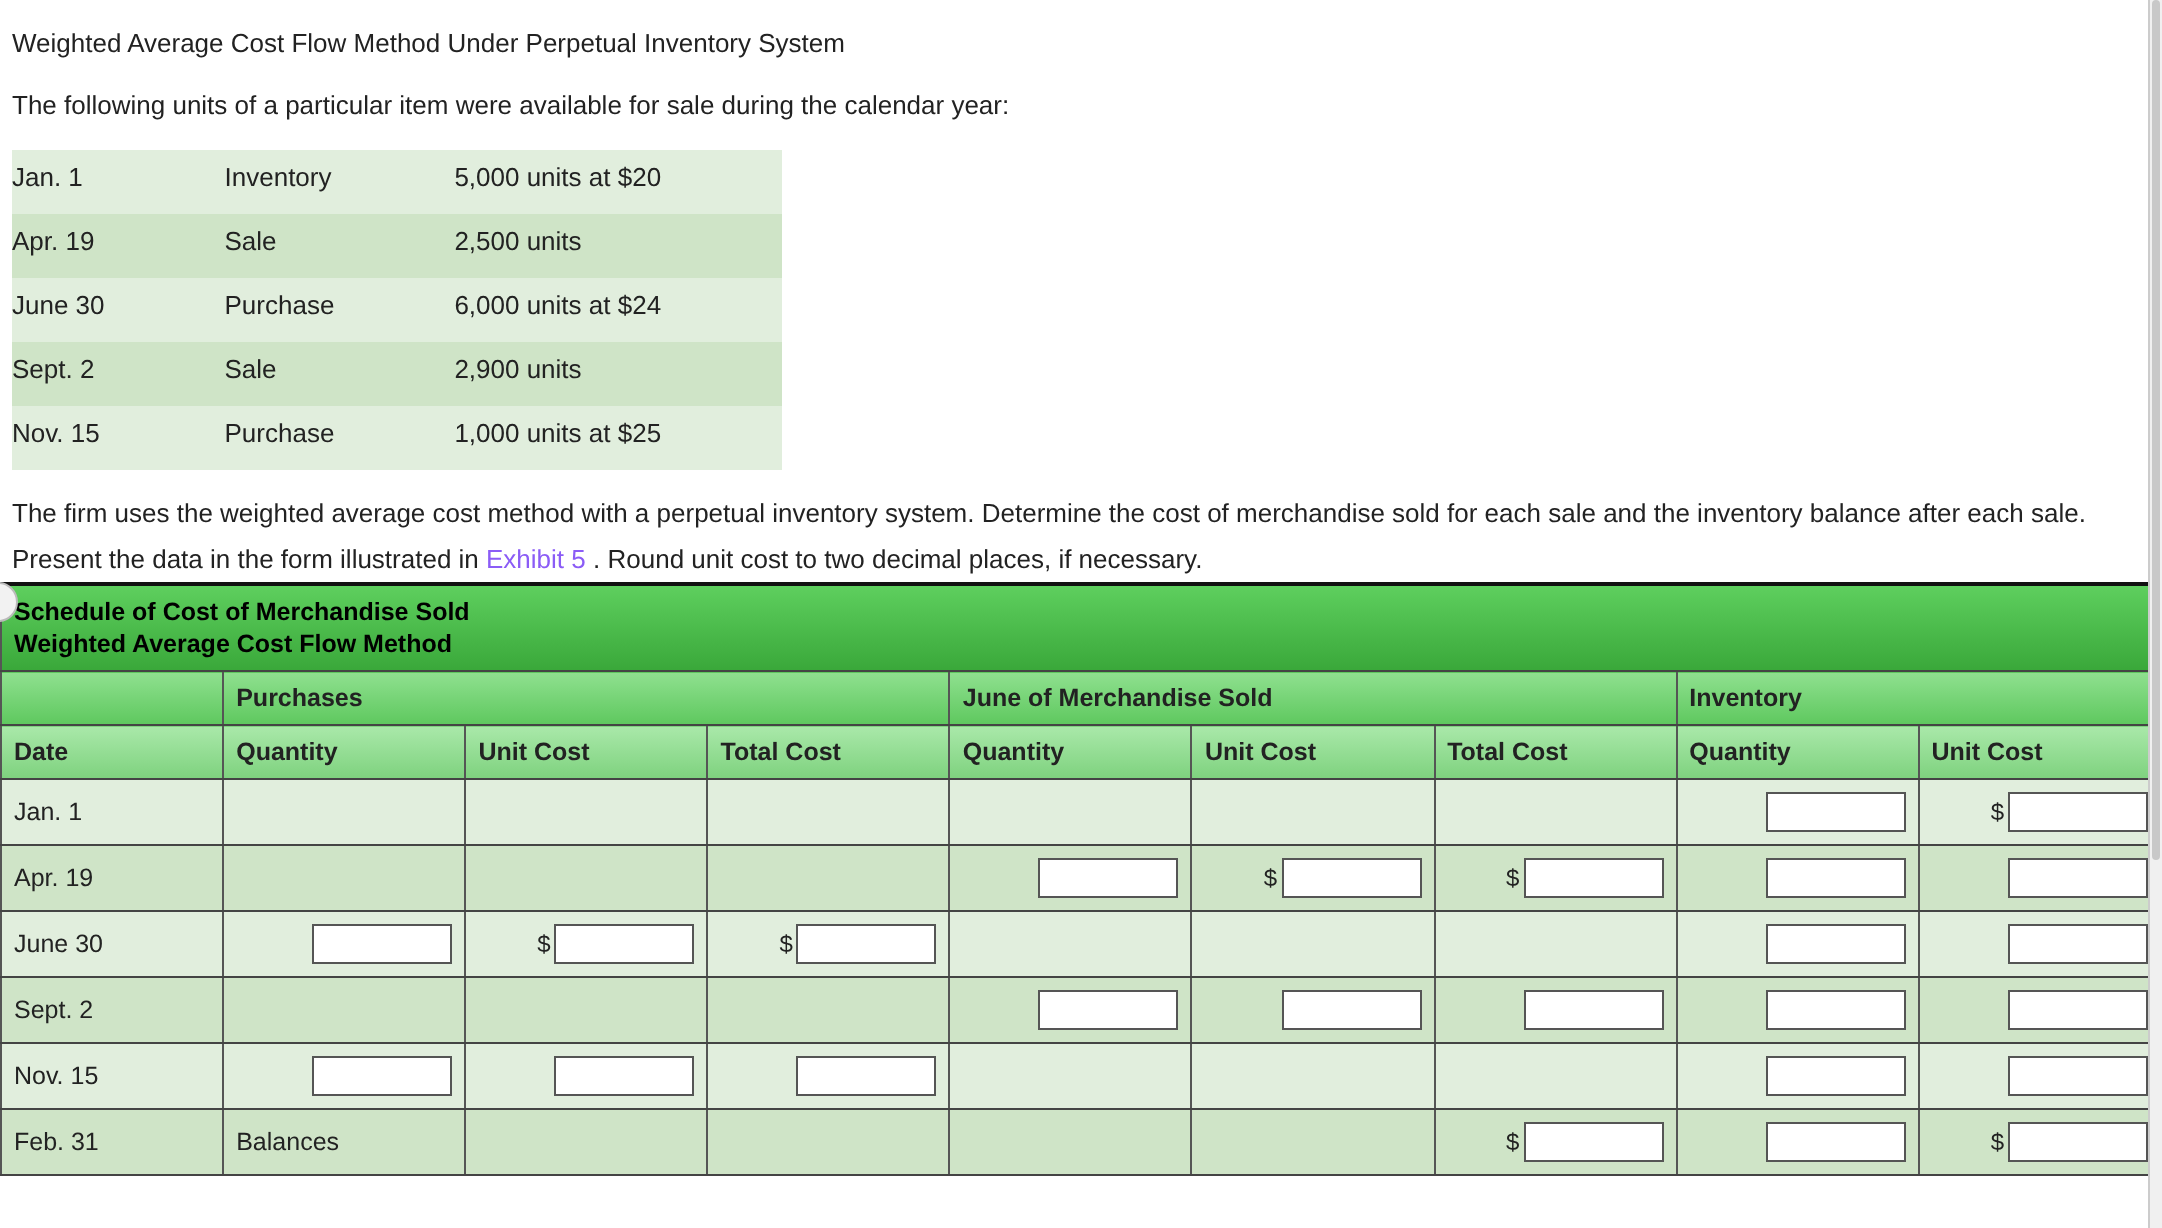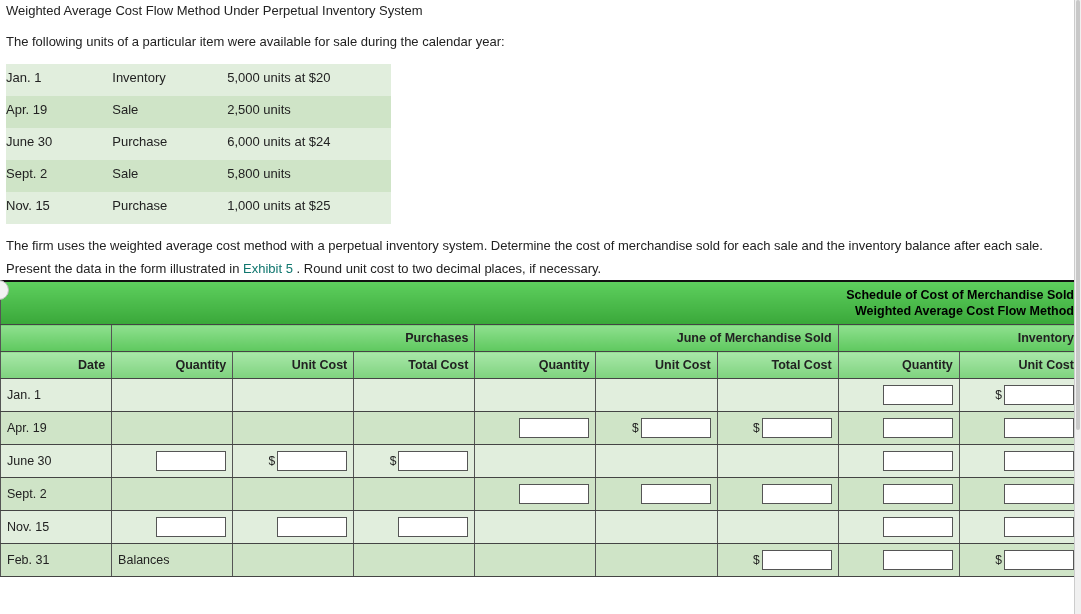--- a/index.html
+++ b/index.html
@@ -3,43 +3,43 @@
   <meta charset="utf-8">
   <style>
     * { box-sizing: border-box; }
     body {
       margin: 0;
       font-family: Verdana, Arial, sans-serif;
       font-size: 13px;
       color: #222;
       background: #fff;
     }
-    .pad { padding: 1px 10px 0 6px; }
+    .pad { padding: 12px 10px 0 6px; }
     .title { font-size: 13px; margin: 2px 0 10px 0; }
     .lead { margin: 14px 0 12px 0; line-height: 1.5; }
     table.trans { border-collapse: collapse; margin: 0 0 10px 0; }
     table.trans td { padding: 6px 60px 6px 0; vertical-align: top; white-space: nowrap; }
     .instr { line-height: 1.8; }
-    .link { color: #0f766e; }
+    .link { color: #8b5cf6; }
     .sched-wrap { position: relative; }
     .knob {
       position: absolute; left: -11px; top: 0px;
       width: 20px; height: 20px; border-radius: 50%;
       background: #f2f2f2; border: 1px solid #bbb;
     }
     table.sched {
       border-collapse: collapse; width: 100%; table-layout: fixed;
       border-top: 2px solid #111; border-bottom: 1px solid #333;
     }
     table.sched th, table.sched td {
       border-left: 1px solid #555; border-right: 1px solid #555;
       border-top: 1px solid #444; border-bottom: 1px solid #444;
       padding: 6px 6px; font-size: 12.5px;
     }
-    table.sched thead th { font-weight: bold; text-align: right; }
+    table.sched thead th { font-weight: bold; text-align: left; }
     .hdr-top th {
       background: linear-gradient(#5ecf5e, #3aa83a);
       color: #000; padding-top: 8px; padding-bottom: 6px;
       border-top: 2px solid #111;
     }
     .hdr-top th .line1 { display: block; margin-bottom: 2px; }
     .hdr-mid th { background: linear-gradient(#8fe08f, #5ec85e); }
     .hdr-bot th { background: linear-gradient(#a9e8a9, #7ed27e); }
     .hdr-bot th.date-col { }
     tbody tr:nth-child(odd) td { background: #e1eedd; }
@@ -84,21 +84,21 @@
           <td>2,500 units</td>
         </tr>
         <tr>
           <td>June 30</td>
           <td>Purchase</td>
           <td>6,000 units at $24</td>
         </tr>
         <tr>
           <td>Sept. 2</td>
           <td>Sale</td>
-          <td>5,800 units</td>
+          <td>2,900 units</td>
         </tr>
         <tr>
           <td>Nov. 15</td>
           <td>Purchase</td>
           <td>1,000 units at $25</td>
         </tr>
       </tbody>
   </table>
 
   <div class="instr">

